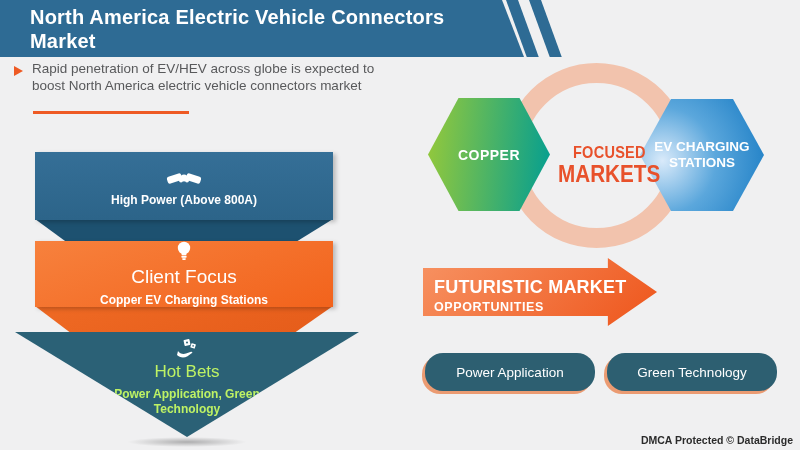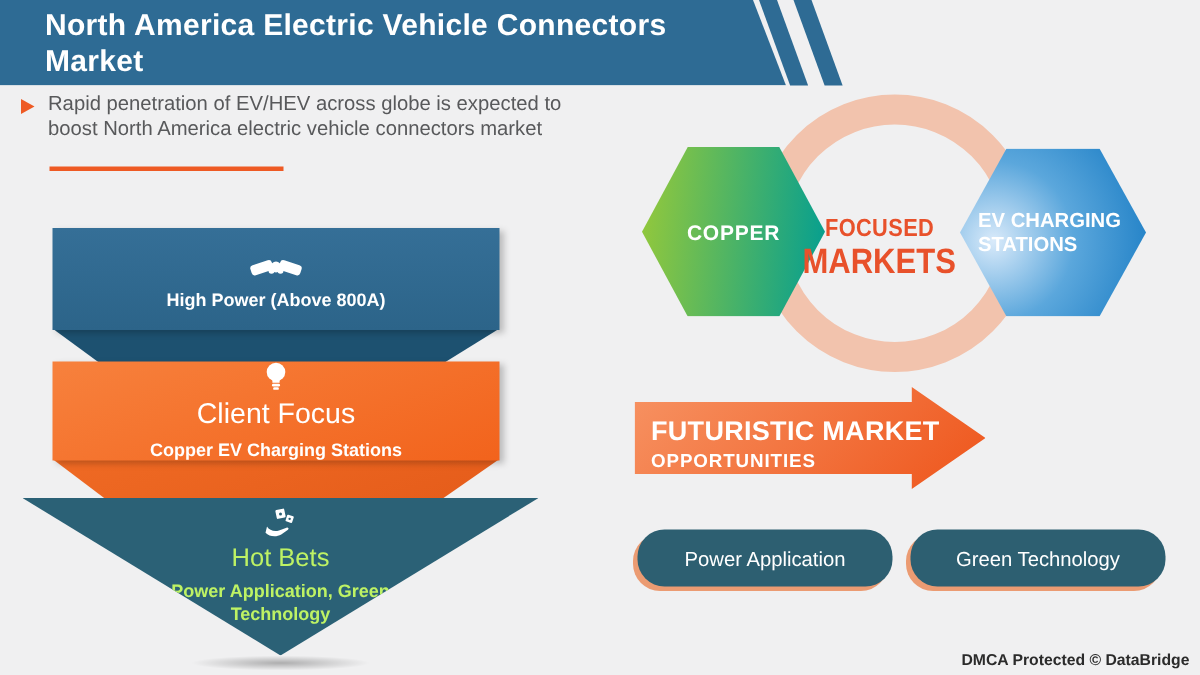--- a/index.html
+++ b/index.html
@@ -44,27 +44,27 @@
   .t2-band .tier-title { font-size:19px; }
   .tier-sub { font-size:12px; font-weight:bold; margin-top:5px; }
   .t3-tri .tier-sub { width:180px; line-height:15px; }
   .tier-icon { height:22px; display:flex; align-items:flex-end; }
 
   
   .ring { position:absolute; left:504px; top:63px; width:185px; height:185px;
           border:20px solid #f2c3ad; border-radius:50%; }
   .hex { position:absolute; display:flex; align-items:center; justify-content:center;
          clip-path:polygon(25% 0%,75% 0%,100% 50%,75% 100%,25% 100%,0% 50%);
-         color:#fff; font-weight:bold; }
+         color:#fff; font-weight:bold; text-align:center; }
   .hex-copper { left:428px; top:98px; width:122px; height:113px; font-size:14px; letter-spacing:.5px;
                 background:linear-gradient(95deg,#8fc73e 5%,#0aa08d 95%); }
   .hex-ev { left:640px; top:99px; width:124px; height:112px; font-size:13.5px; line-height:16px;
             background:radial-gradient(circle at 18% 55%, #d9eafa 0%, #5ba7dc 45%, #1579c2 100%); }
   .hex-ev .hex-label { width:100px; }
-  .focus-center { position:absolute; left:528px; top:144px; width:116px; text-align:center;
+  .focus-center { position:absolute; left:551px; top:144px; width:116px; text-align:center;
                   color:#e8512b; font-weight:bold; line-height:1; }
   .focus-l1 { display:inline-block; font-size:16.5px; transform:scaleX(.88); letter-spacing:.3px; }
   .focus-l2 { display:inline-block; font-size:23.5px; transform:scaleX(.88); margin-top:2px; }
 
   
   .arrow { position:absolute; left:423px; top:258px; width:234px; height:68px;
            background:linear-gradient(135deg,#f79262,#ee551b);
            clip-path:polygon(0 14.7%,79% 14.7%,79% 0,100% 50%,79% 100%,79% 85.3%,0 85.3%);padding-left:48px; }
   .arrow-text { position:absolute; left:11px; top:19px; color:#fff; }
   .arrow-l1 { font-size:18px; font-weight:bold; letter-spacing:.2px; }

